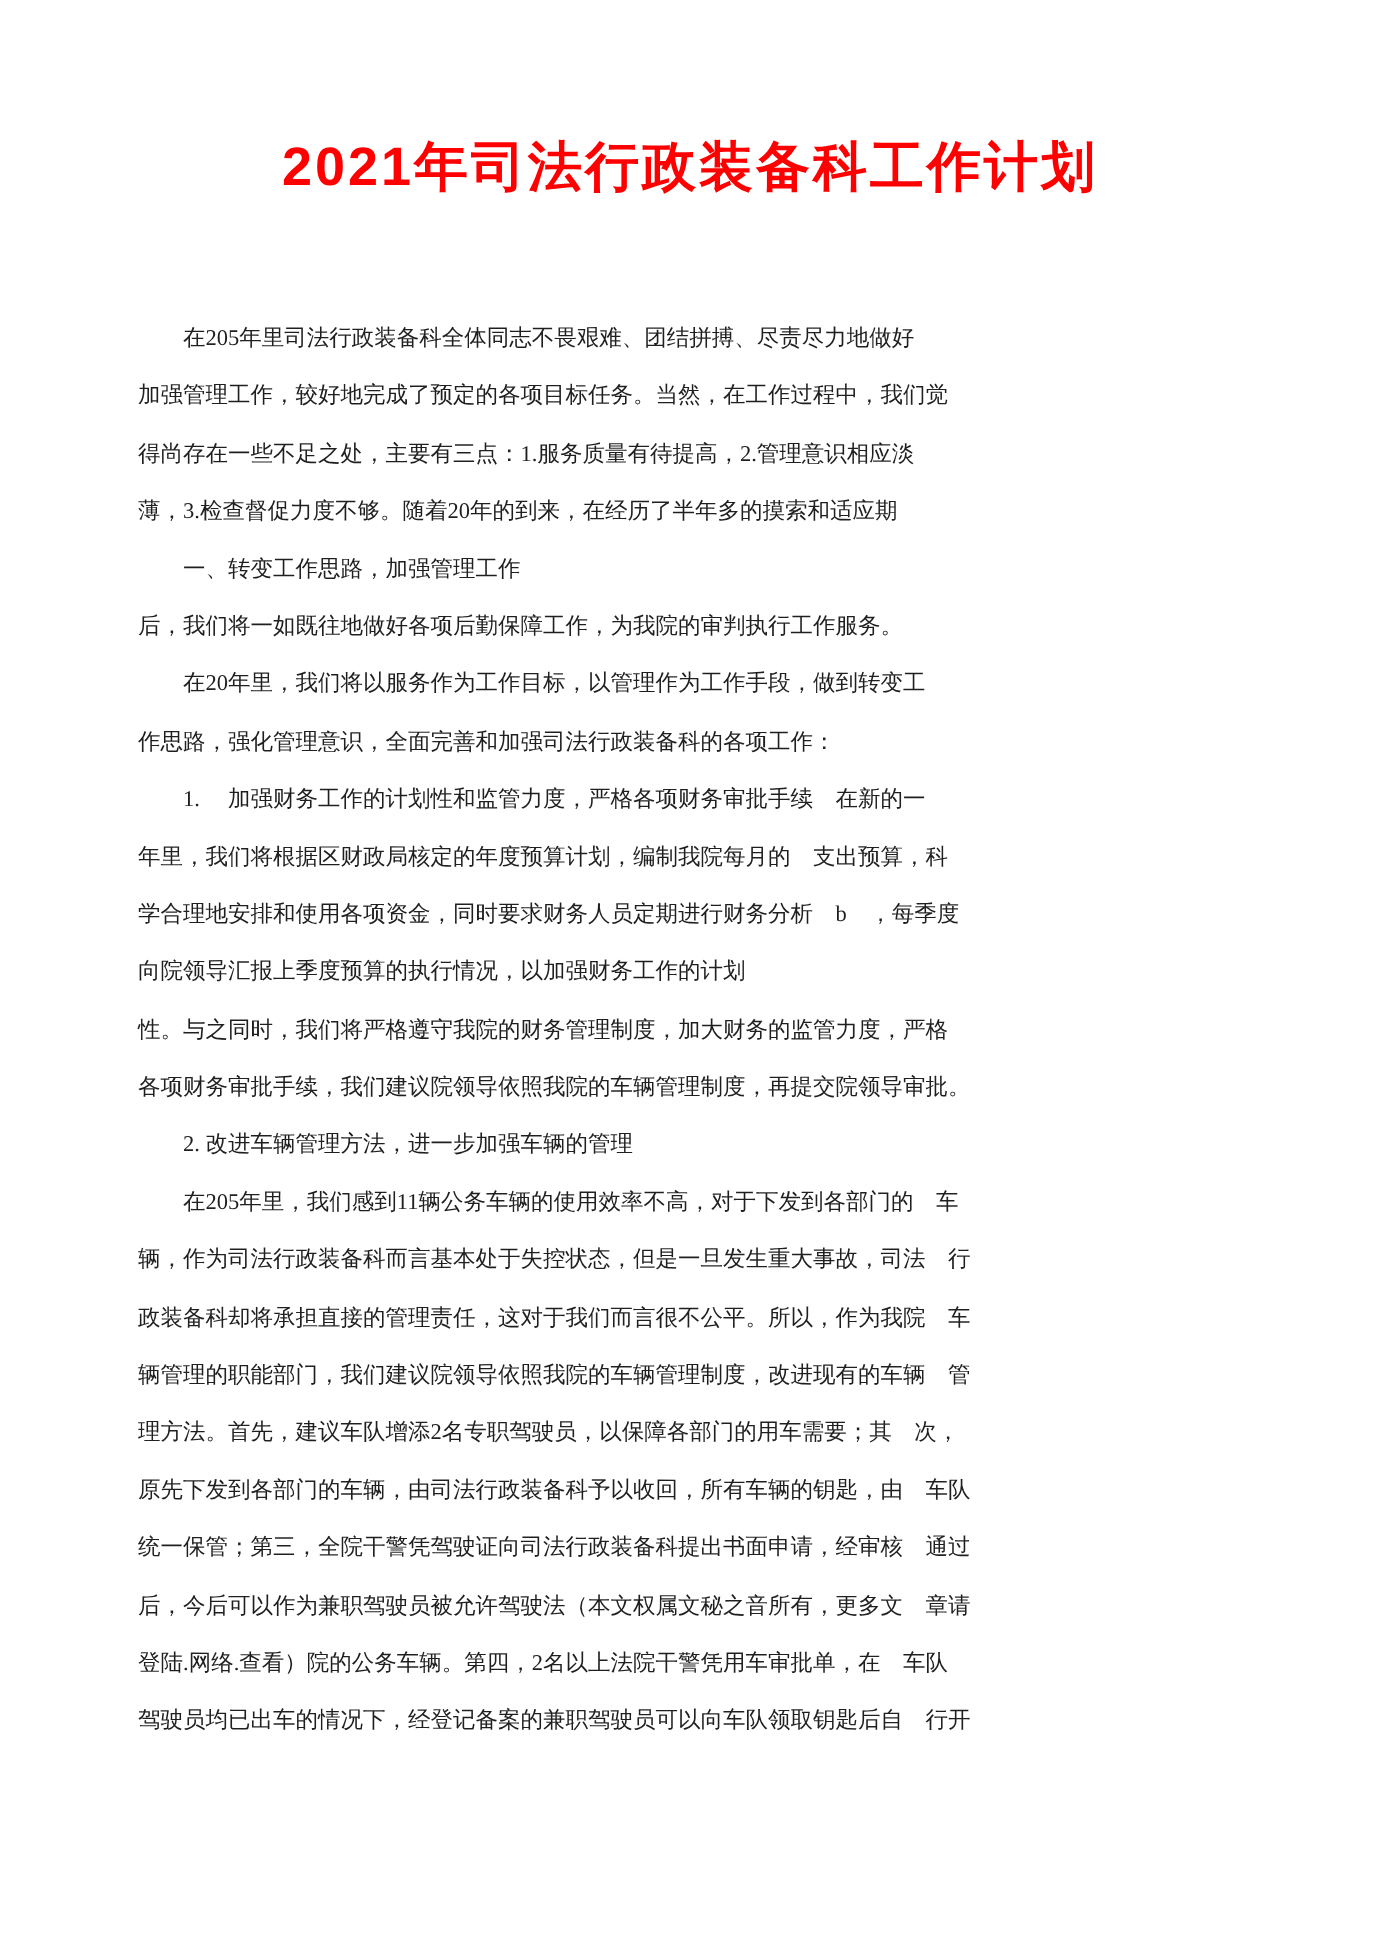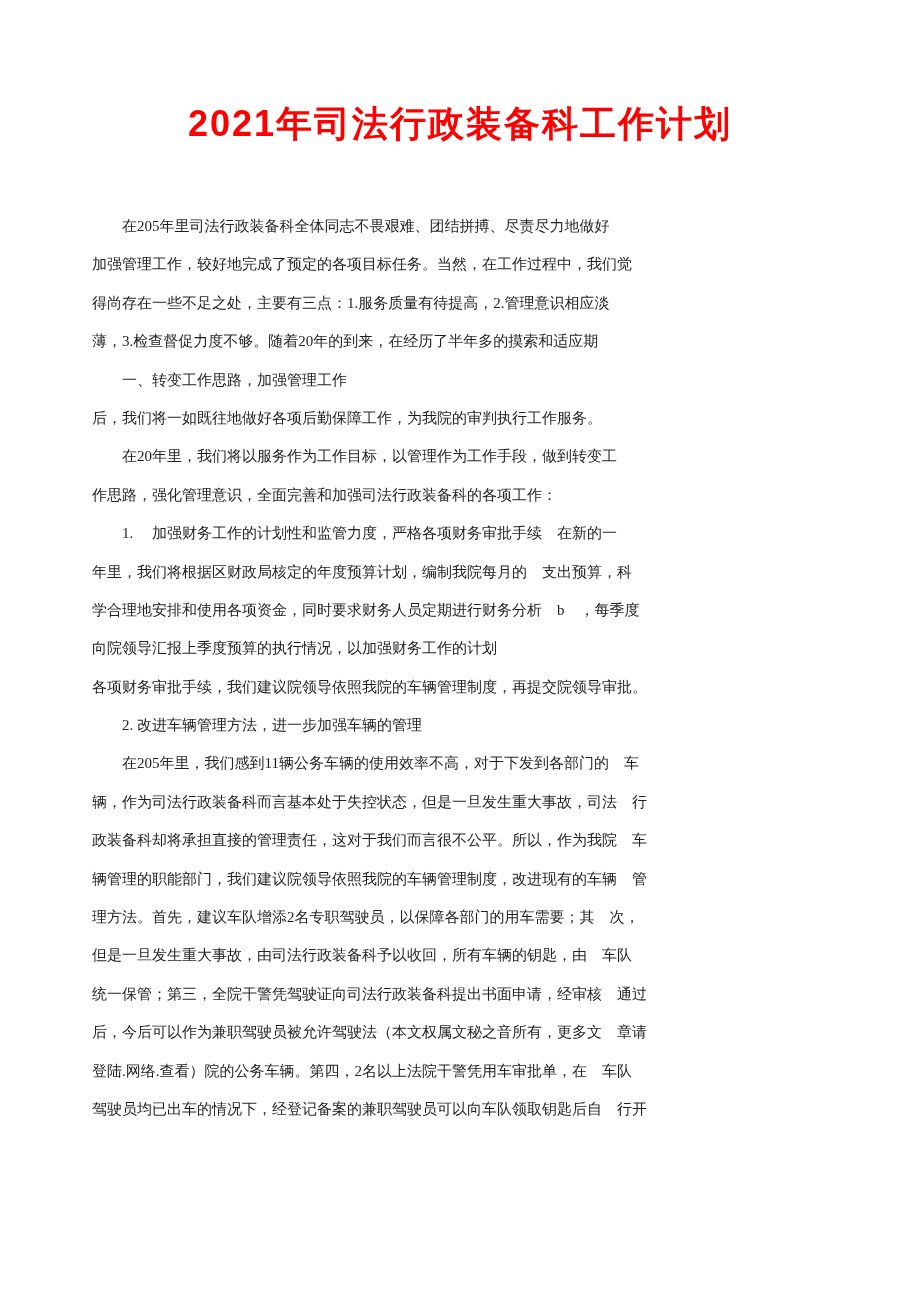--- a/index.html
+++ b/index.html
@@ -9,21 +9,21 @@
   }
   .page {
     position: relative;
     width: 920px;
     height: 1301px;
     background: #ffffff;
     overflow: hidden;
     font-family: "Liberation Serif", "DejaVu Serif", serif;
   }
   .doc-title {
-    margin: 13px;
+    margin: 0;
     padding-top: 88px;
     text-align: center;
     font-family: "Liberation Sans", "DejaVu Sans", sans-serif;
     font-weight: bold;
     font-size: 36px;
     line-height: 46px;
     letter-spacing: 2px;
     color: #ff0000;
     white-space: pre;
   }
@@ -52,26 +52,27 @@
     <div class="doc-line">得尚存在一些不足之处，主要有三点：1.服务质量有待提高，2.管理意识相应淡</div>
     <div class="doc-line">薄，3.检查督促力度不够。随着20年的到来，在经历了半年多的摸索和适应期</div>
     <div class="doc-line">　　一、转变工作思路，加强管理工作</div>
     <div class="doc-line">后，我们将一如既往地做好各项后勤保障工作，为我院的审判执行工作服务。</div>
     <div class="doc-line">　　在20年里，我们将以服务作为工作目标，以管理作为工作手段，做到转变工</div>
     <div class="doc-line">作思路，强化管理意识，全面完善和加强司法行政装备科的各项工作：</div>
     <div class="doc-line">　　1.　 加强财务工作的计划性和监管力度，严格各项财务审批手续　在新的一</div>
     <div class="doc-line">年里，我们将根据区财政局核定的年度预算计划，编制我院每月的　支出预算，科</div>
     <div class="doc-line">学合理地安排和使用各项资金，同时要求财务人员定期进行财务分析　b　，每季度</div>
     <div class="doc-line">向院领导汇报上季度预算的执行情况，以加强财务工作的计划</div>
+    <div class="doc-line">性。与之同时，我们将严格遵守我院的财务管理制度，加大财务的监管力度，严格</div>
     <div class="doc-line">各项财务审批手续，我们建议院领导依照我院的车辆管理制度，再提交院领导审批。</div>
     <div class="doc-line">　　2. 改进车辆管理方法，进一步加强车辆的管理</div>
     <div class="doc-line">　　在205年里，我们感到11辆公务车辆的使用效率不高，对于下发到各部门的　车</div>
     <div class="doc-line">辆，作为司法行政装备科而言基本处于失控状态，但是一旦发生重大事故，司法　行</div>
     <div class="doc-line">政装备科却将承担直接的管理责任，这对于我们而言很不公平。所以，作为我院　车</div>
     <div class="doc-line">辆管理的职能部门，我们建议院领导依照我院的车辆管理制度，改进现有的车辆　管</div>
     <div class="doc-line">理方法。首先，建议车队增添2名专职驾驶员，以保障各部门的用车需要；其　次，</div>
-    <div class="doc-line">但是一旦发生重大事故，由司法行政装备科予以收回，所有车辆的钥匙，由　车队</div>
+    <div class="doc-line">原先下发到各部门的车辆，由司法行政装备科予以收回，所有车辆的钥匙，由　车队</div>
     <div class="doc-line">统一保管；第三，全院干警凭驾驶证向司法行政装备科提出书面申请，经审核　通过</div>
     <div class="doc-line">后，今后可以作为兼职驾驶员被允许驾驶法（本文权属文秘之音所有，更多文　章请</div>
     <div class="doc-line">登陆.网络.查看）院的公务车辆。第四，2名以上法院干警凭用车审批单，在　车队</div>
     <div class="doc-line">驾驶员均已出车的情况下，经登记备案的兼职驾驶员可以向车队领取钥匙后自　行开</div>
   </div>
 </div>
 
 </body></html>

